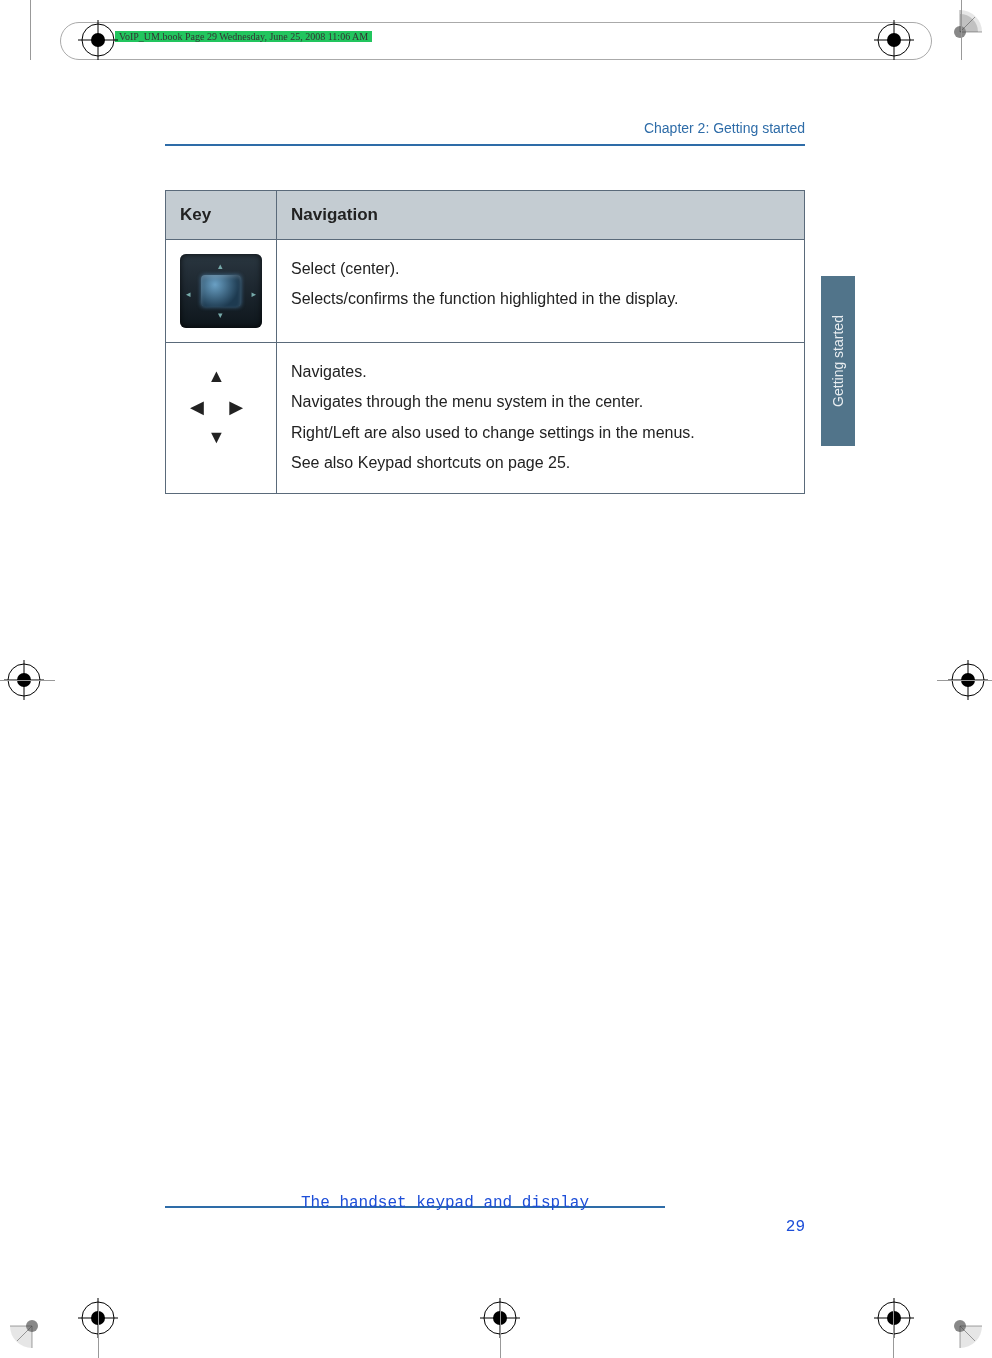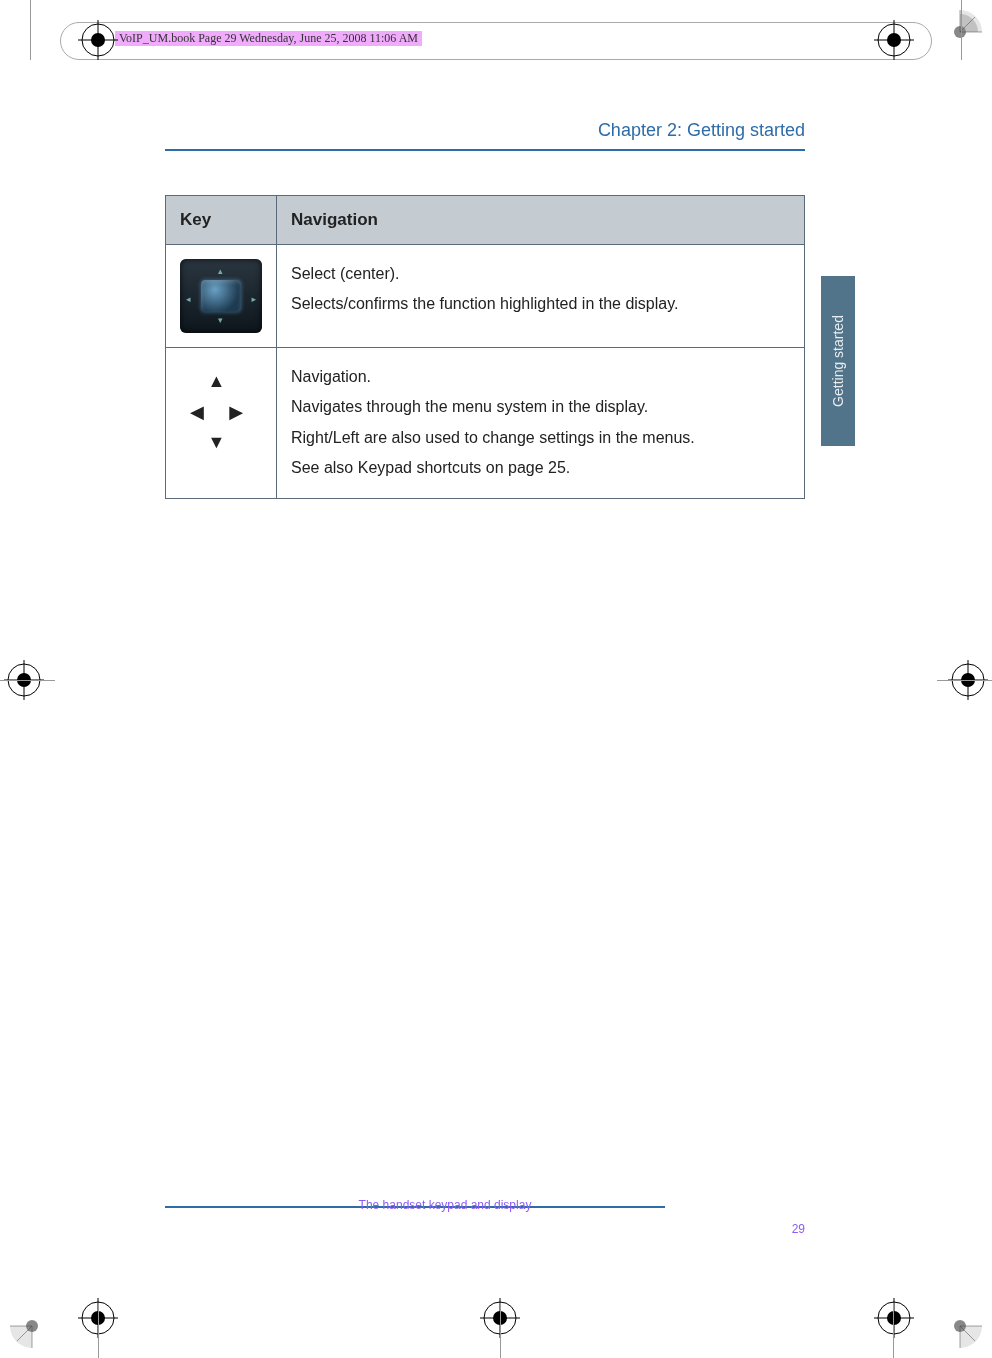--- a/index.html
+++ b/index.html
@@ -31,36 +31,36 @@
       right: 60px;
       height: 38px;
       border: 1px solid #aaa;
       border-radius: 19px;
       overflow: visible;
     }
     .header-text {
       position: absolute;
       top: 31px;
       left: 115px;
-      font-size: 12px;
+      font-size: 10px;
       color: #333;
-      background: #f0abfc;
+      background: #22c55e;
       padding: 0 4px;
     }
     
     .page {
       position: absolute;
       top: 120px;
       left: 165px;
       width: 640px;
     }
     .chapter-title {
       text-align: right;
       color: #2e6ca8;
-      font-size: 18px;
+      font-size: 14px;
       margin-bottom: 8px;
       font-family: Arial, sans-serif;
     }
     .hr-blue {
       border: none;
       border-top: 2px solid #2e6ca8;
       margin-bottom: 40px;
     }
     
     table.keys {
@@ -151,23 +151,23 @@
       left: 165px;
       width: 500px;
       border-top: 2px solid #2e6ca8;
     }
     .footer-text {
       position: absolute;
       bottom: 122px;
       left: 165px;
       width: 640px;
       display: flex;
-      font-family: Liberation Sans, sans-serif;
-      font-size: 12px;
-      color: #8b5cf6;
+      font-family: Liberation Mono, monospace;
+      font-size: 16px;
+      color: #1d4ed8;
     }
     .footer-caption { flex: 1; text-align: center; }
     .footer-pagenum { width: 80px; text-align: right; margin-top: 24px; }
     .italic { }
   </style>
 </head>
 <body>
 
 <div class="header-line"></div>
 <div class="header-text">VoIP_UM.book  Page 29  Wednesday, June 25, 2008  11:06 AM</div>
@@ -314,22 +314,22 @@
           <div class="nav-arrows">
             <div>▲</div>
             <div class="nav-row2">
               <span>◀</span>
               <span>▶</span>
             </div>
             <div>▼</div>
           </div>
         </td>
         <td>
-          <div>Navigation.</div>
-          <div>Navigates through the menu system in the display.</div>
+          <div>Navigates.</div>
+          <div>Navigates through the menu system in the center.</div>
           <div>Right/Left are also used to change settings in the menus.</div>
           <div>
             <span>See also </span><span class="italic">Keypad shortcuts</span><span> on page 25.</span>
           </div>
         </td>
       </tr>
     </tbody>
   </table>
 </div>
 

